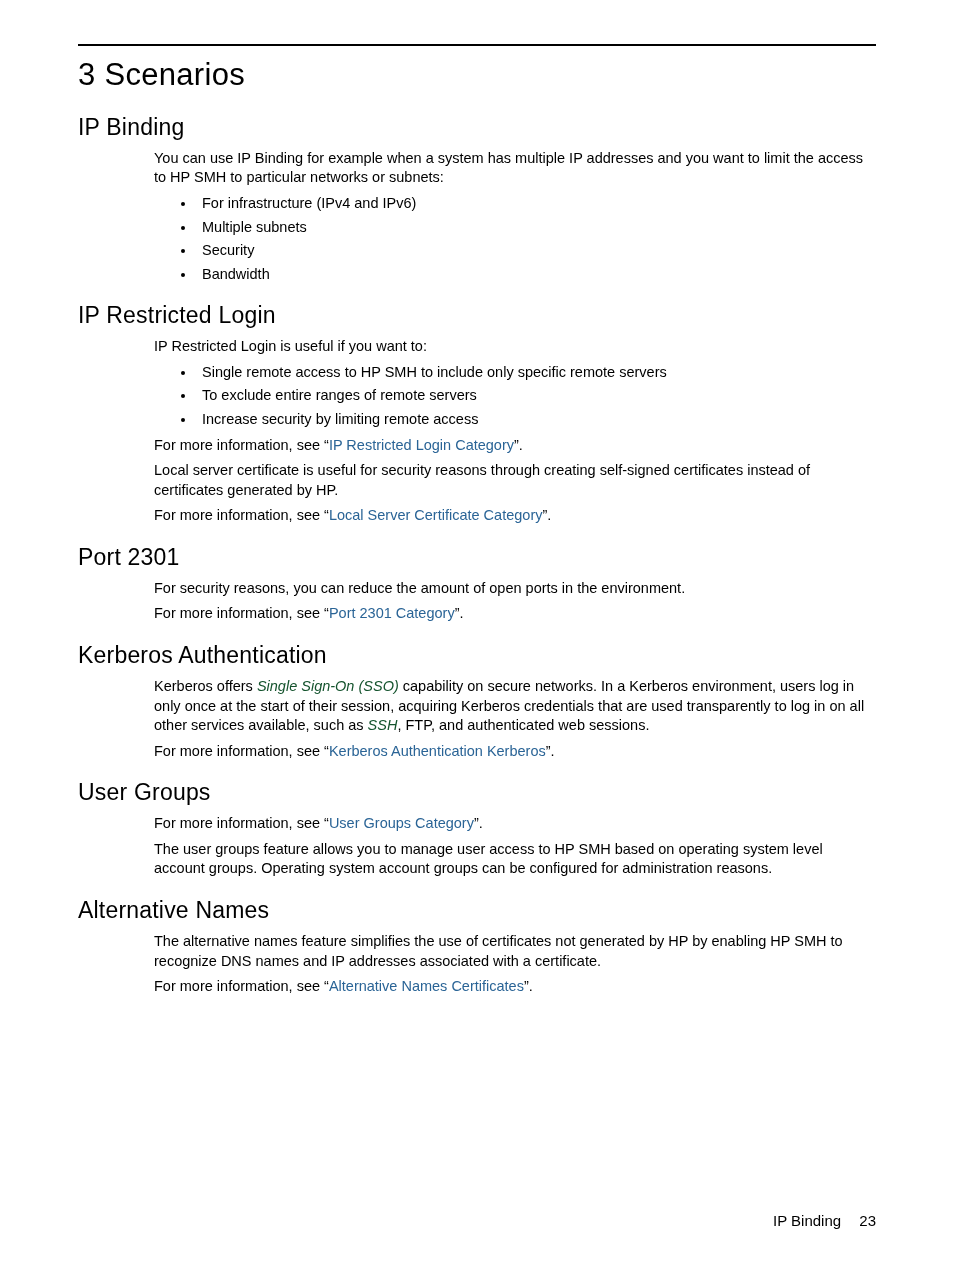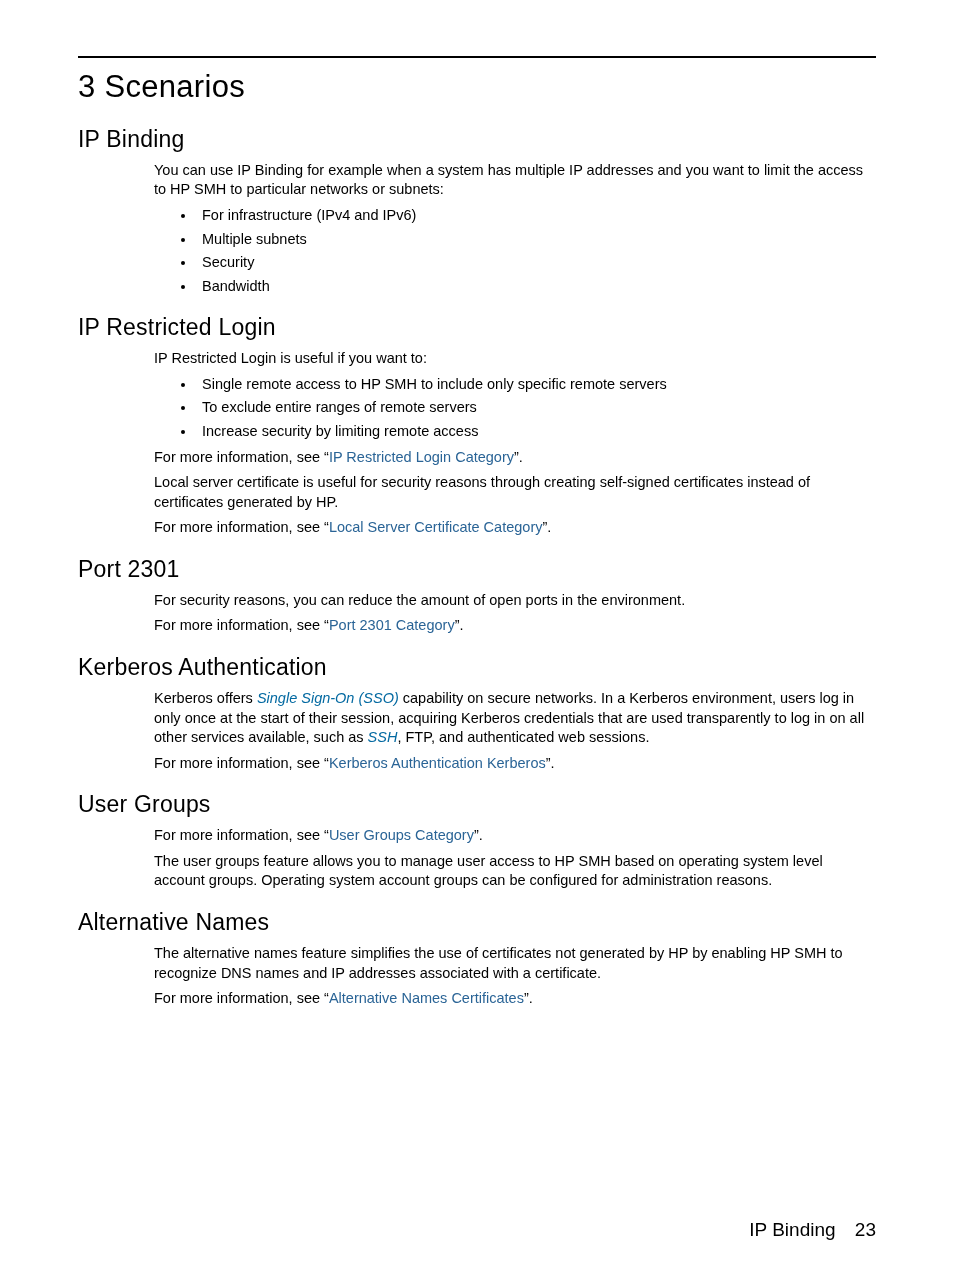--- a/index.html
+++ b/index.html
@@ -8,21 +8,21 @@
     padding: 0;
     background: #fff;
     color: #000;
     font-size: 14.5px;
     line-height: 1.35;
   }
   .page {
     width: 954px;
     min-height: 1271px;
     box-sizing: border-box;
-    padding: 56px 78px 40px 78px;
+    padding: 44px 78px 40px 78px;
     position: relative;
   }
   .rule {
     border-top: 2px solid #000;
     margin-bottom: 8px;
   }
   h1 {
     font-family: "Trebuchet MS", "Segoe UI", Arial, sans-serif;
     font-weight: 400;
     font-size: 31px;
@@ -47,31 +47,31 @@
     padding-left: 42px;
   }
   li {
     margin: 4px 0;
     padding-left: 6px;
   }
   .link {
     color: #2a6496;
   }
   .link-italic {
-    color: #0369a1;
+    color: #14532d;
     font-style: italic;
     text-align: center;
   }
   .quoted-link::before { content: "\201C"; color:#000; }
   .quoted-link::after  { content: "\201D"; color:#000; }
   .footer {
     position: absolute;
-    bottom: 28px;
+    bottom: 40px;
     right: 78px;
-    font-size: 19px;
+    font-size: 15px;
   }
   .footer .num { margin-left: 14px; }
 </style>
 </head>
 <body>
 
 <div class="page">
   <div class="rule"></div>
   <h1>3 Scenarios</h1>
 

